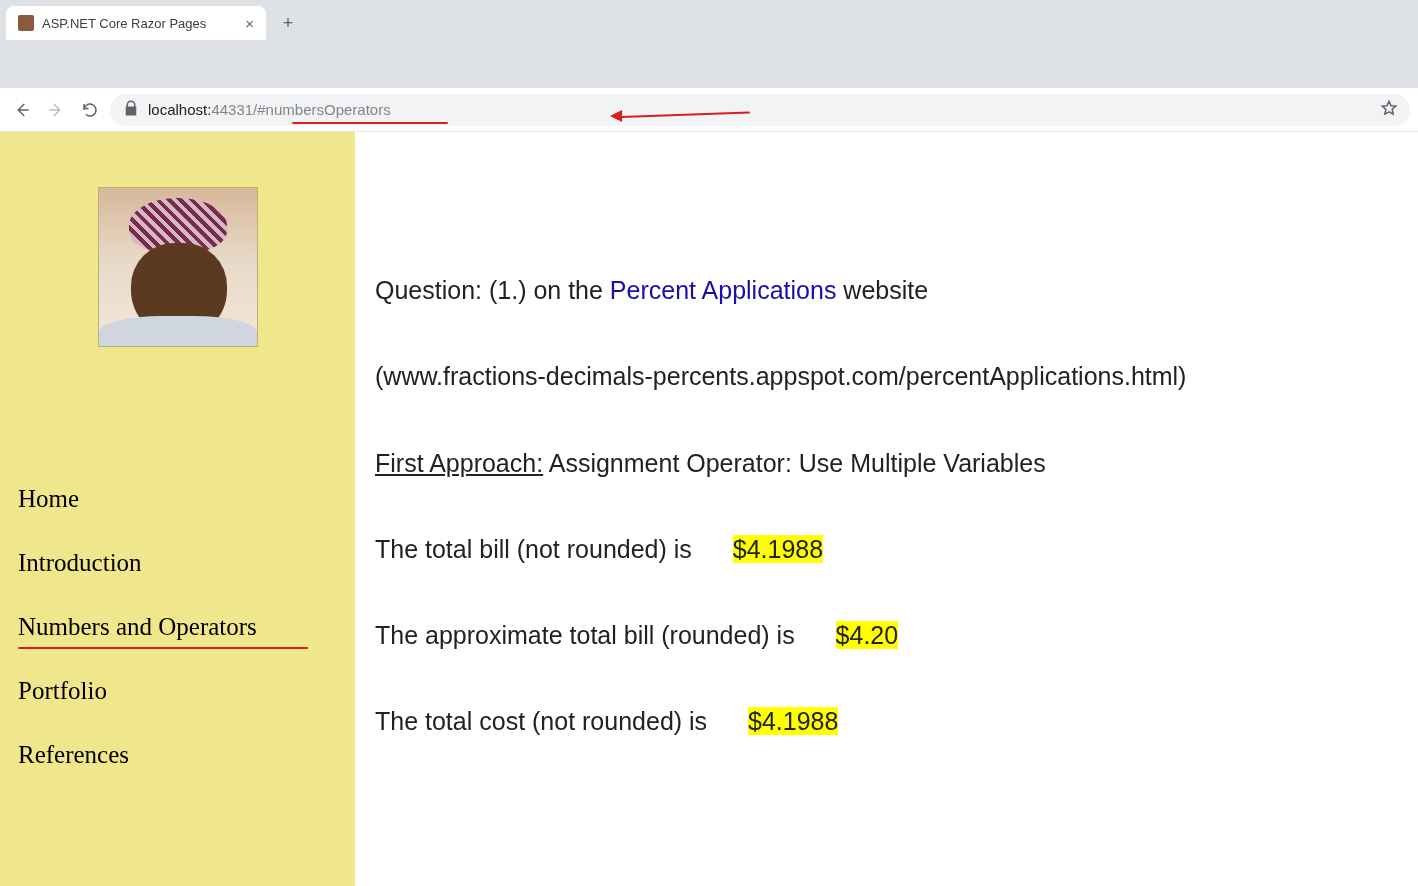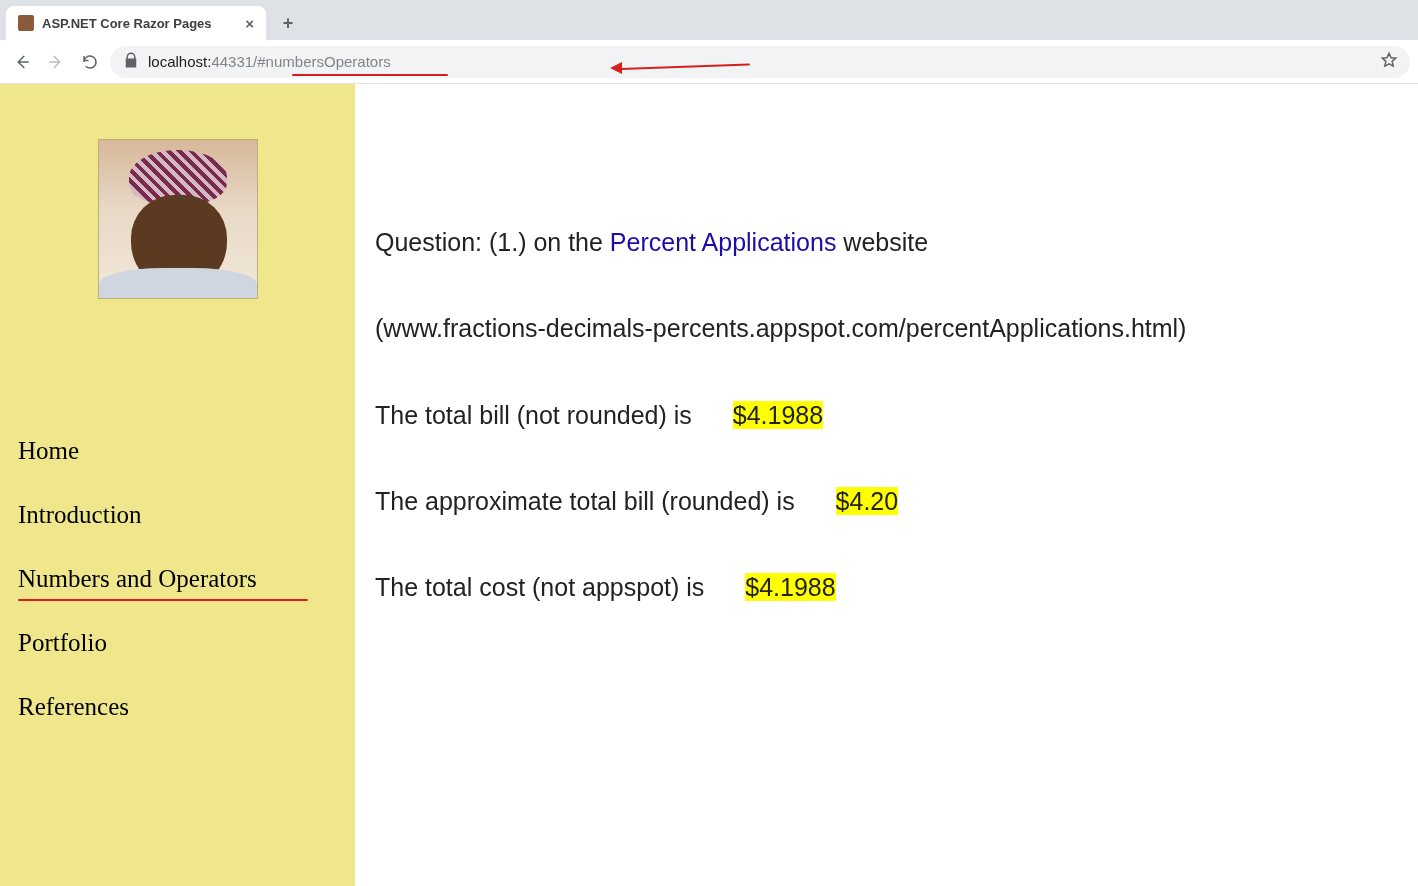--- a/index.html
+++ b/index.html
@@ -1,28 +1,28 @@
 <!DOCTYPE html>
 <html><head>
 <meta charset="utf-8">
 <style>
   * { box-sizing: border-box; }
   html, body { margin: 0; padding: 0; height: 100%; font-family: Arial, Helvetica, sans-serif; }
   body { width: 1418px; height: 886px; overflow: hidden; background: #fff; }
 
   
   .browser-chrome { background: #dee1e6; }
-  .tab-strip { display: flex; align-items: flex-end; height: 40px; padding-left: 6px; font-weight: bold; }
+  .tab-strip { display: flex; align-items: flex-end; height: 40px; padding-left: 6px; }
   .tab { display: flex; align-items: center; background: #fff; border-radius: 8px 8px 0 0; height: 34px; padding: 0 12px; min-width: 260px; font-size: 13px; color: #3c4043; gap: 8px; }
   .tab .favicon { width: 16px; height: 16px; background: #8a5a3b; border-radius: 2px; }
   .tab .title { flex: 1; white-space: nowrap; overflow: hidden; text-overflow: ellipsis; }
   .tab .close { color: #5f6368; font-size: 15px; line-height: 1; }
   .new-tab { width: 28px; height: 28px; display: flex; align-items: center; justify-content: center; margin-left: 8px; margin-bottom: 3px; color: #5f6368; font-size: 18px; border-radius: 50%; }
 
-  .toolbar { display: flex; align-items: center; background: #fff; height: 44px; padding: 0 8px; gap: 6px; border-bottom: 1px solid #e3e3e3; }
+  .toolbar { display: flex; align-items: center; background: #fff; height: 44px; padding: 0 8px; gap: 6px; border-bottom: 1px solid #e3e3e3; margin-top: 48px; }
   .toolbar .nav-btn { width: 28px; height: 28px; display: flex; align-items: center; justify-content: center; color: #5f6368; border-radius: 50%; }
   .toolbar .nav-btn.disabled { color: #bdbdbd; }
   .toolbar svg { width: 18px; height: 18px; }
   .omnibox { flex: 1; display: flex; align-items: center; background: #f1f3f4; border-radius: 16px; height: 32px; padding: 0 12px; gap: 8px; font-size: 15px; color: #202124; position: relative; }
   .omnibox .lock { color: #5f6368; }
   .omnibox .url-host { color: #202124; }
   .omnibox .url-port { color: #80868b; }
   .omnibox .url-path { color: #80868b; }
   .omnibox .star { margin-left: auto; color: #5f6368; }
 
@@ -119,28 +119,31 @@
       <a class="nav-item">References</a>
     </nav>
   </aside>
 
   <main class="content">
     <p>
       <span>Question: (1.) on the </span><span class="link">Percent Applications</span><span> website</span>
     </p>
     <p>(www.fractions-decimals-percents.appspot.com/percentApplications.html)</p>
 
+    <p>
+      <span class="u">First Approach:</span><span> Assignment Operator: Use Multiple Variables</span>
+    </p>
 
     <p>
       <span>The total bill (not rounded) is </span><span class="hl">$4.1988</span>
     </p>
 
     <p>
       <span>The approximate total bill (rounded) is </span><span class="hl">$4.20</span>
     </p>
 
 
     <p>
-      <span>The total cost (not appspot) is </span><span class="hl">$4.1988</span>
+      <span>The total cost (not rounded) is </span><span class="hl">$4.1988</span>
     </p>
 
   </main>
 </div>
 
 </body></html>

